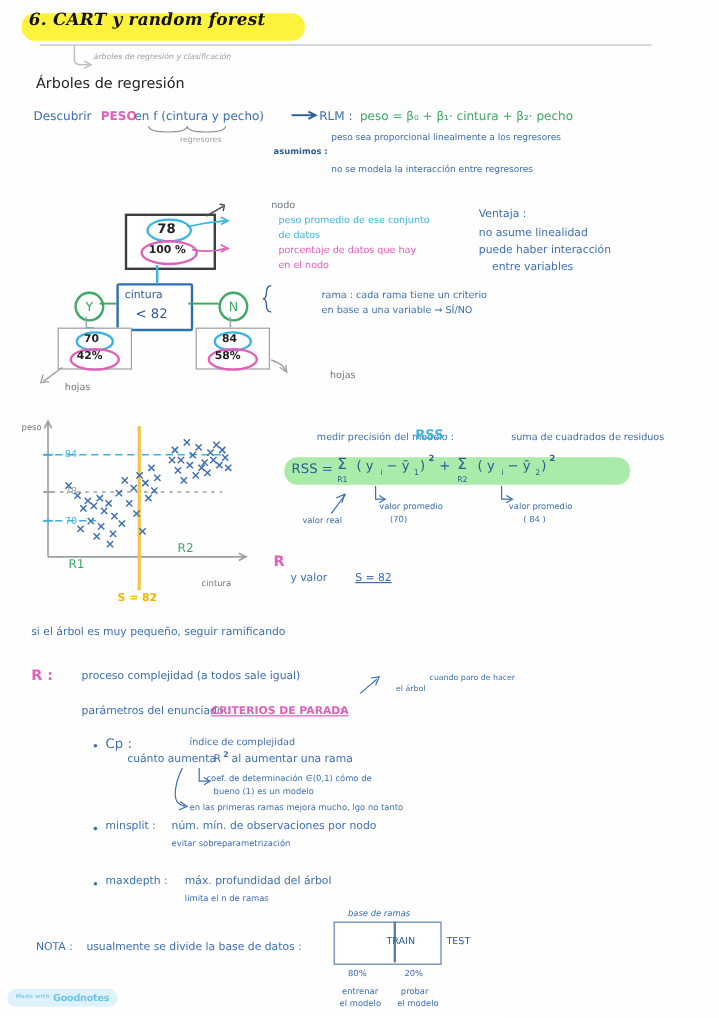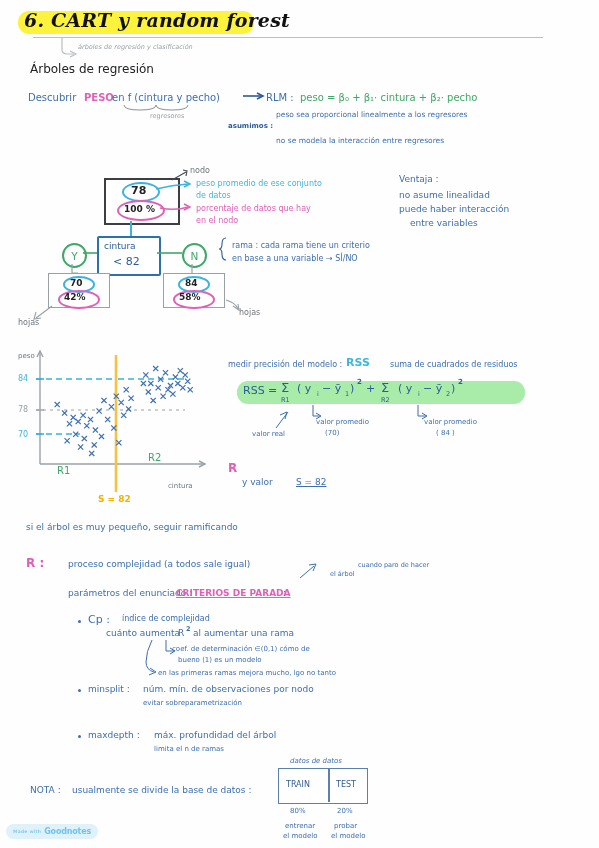--- a/index.html
+++ b/index.html
@@ -22,21 +22,21 @@
   .yellowtx{color:#f0b400;}
 
   .it{font-style:italic;}
   .ul{text-decoration:underline;}
 
   
   .title-wrap{position:absolute;left:18px;top:8px;}
   .title-hl{position:absolute;left:0;top:3px;width:236px;height:23px;
             background:#fdf23c;border-radius:11px;}
   .title-tx{position:relative;font-family:"DejaVu Serif",serif;font-style:italic;
-            font-weight:bold;font-size:19px;color:#111;letter-spacing:.2px;
+            font-weight:bold;font-size:14px;color:#111;letter-spacing:.2px;
             padding:1px 6px;}
   .rule{position:absolute;left:33px;top:37px;width:510px;height:1px;
         background:#b9bfc4;}
 
   
   svg.ov{position:absolute;inset:0;width:599px;height:848px;overflow:visible;
          pointer-events:none;}
 
   
   .nodebox{position:absolute;border:2px solid #3b3f44;background:#fff;}
@@ -59,21 +59,21 @@
   
   .ttbox{position:absolute;border:1.5px solid #5b7fae;background:#fff;}
 
   
   .gn{position:absolute;left:6px;top:824px;width:92px;height:15px;
       background:#dff2fb;border-radius:8px;display:flex;align-items:center;
       justify-content:center;gap:3px;}
   .gn .mw{font-size:4.5px;color:#8fcbe6;font-weight:bold;letter-spacing:.2px;}
   .gn .gname{font-size:8px;color:#6fc4e8;font-weight:bold;letter-spacing:-.2px;}
 
-  .f9{font-size:9px;} .f8{font-size:8px;} .f75{font-size:7.5px;}
+  .f9{font-size:9px;} .f8{font-size:8px;margin-left:36px;} .f75{font-size:7.5px;}
   .f10{font-size:10px;} .f11{font-size:11px;} .f12{font-size:12px;}
   .f13{font-size:13px;} .f7{font-size:7px;} .f65{font-size:6.5px;}
   .bld{font-weight:bold;}
   .bullet{position:absolute;width:3px;height:3px;border-radius:50%;
           background:#3d6fb0;}
 </style>
 </head>
 <body>
 
 <div class="pg">
@@ -214,21 +214,21 @@
   <div class="hw blue f7" style="left:143px;top:699px;">evitar sobreparametrización</div>
 
   <div class="bullet" style="left:78px;top:735px;"></div>
   <div class="hw blue f9" style="left:88px;top:730px;">maxdepth :</div>
   <div class="hw blue f9" style="left:154px;top:730px;">máx. profundidad del árbol</div>
   <div class="hw blue f7" style="left:154px;top:745px;">limita el n de ramas</div>
 
   <div class="hw blue f9" style="left:30px;top:785px;">NOTA :</div>
   <div class="hw blue f9" style="left:72px;top:785px;">usualmente se divide la base de datos :</div>
 
-  <div class="hw blue f7 it" style="left:290px;top:757px;">datos de datos</div>
+  <div class="hw blue f7 it" style="left:290px;top:757px;">base de ramas</div>
   <div class="ttbox" style="left:278px;top:768px;width:88px;height:34px;"></div>
   <div style="position:absolute;left:328px;top:768px;width:1.5px;height:34px;background:#5b7fae;"></div>
   <div class="hw dblue f8" style="left:286px;top:780px;">TRAIN</div>
   <div class="hw dblue f8" style="left:336px;top:780px;">TEST</div>
   <div class="hw blue f7" style="left:290px;top:807px;">80%</div>
   <div class="hw blue f7" style="left:337px;top:807px;">20%</div>
   <div class="hw blue f7" style="left:285px;top:822px;">entrenar</div>
   <div class="hw blue f7" style="left:283px;top:832px;">el modelo</div>
   <div class="hw blue f7" style="left:334px;top:822px;">probar</div>
   <div class="hw blue f7" style="left:331px;top:832px;">el modelo</div>

